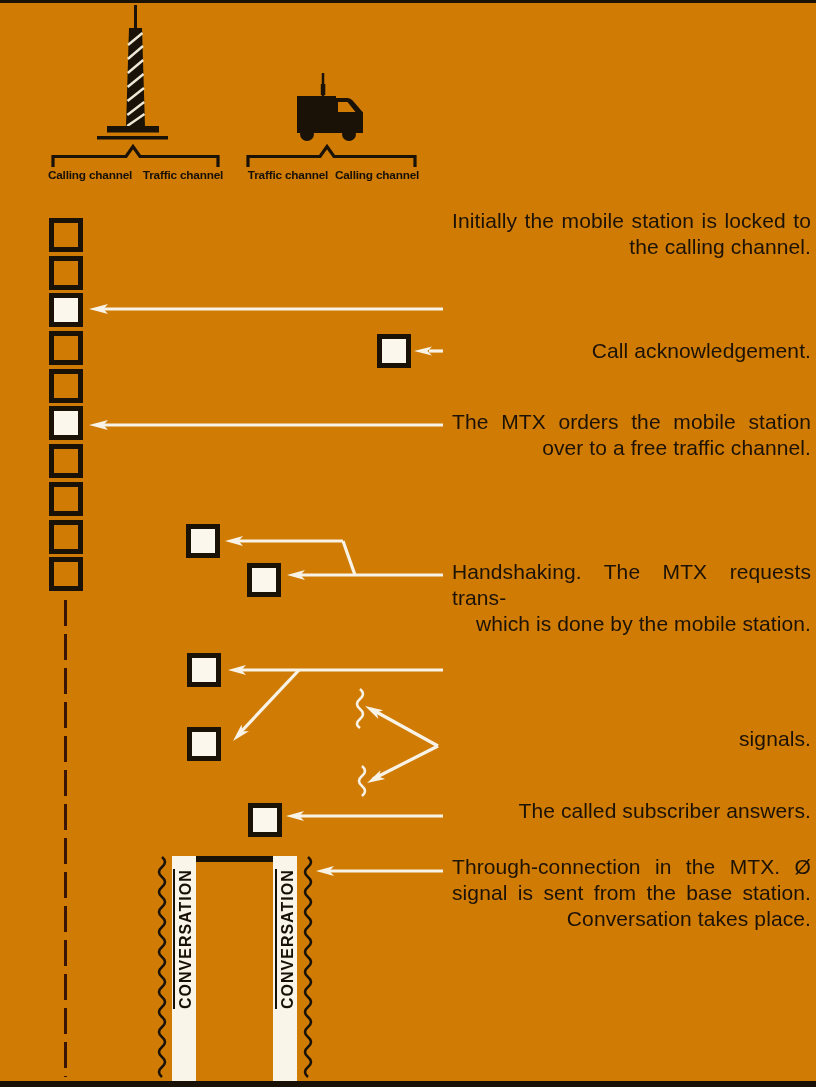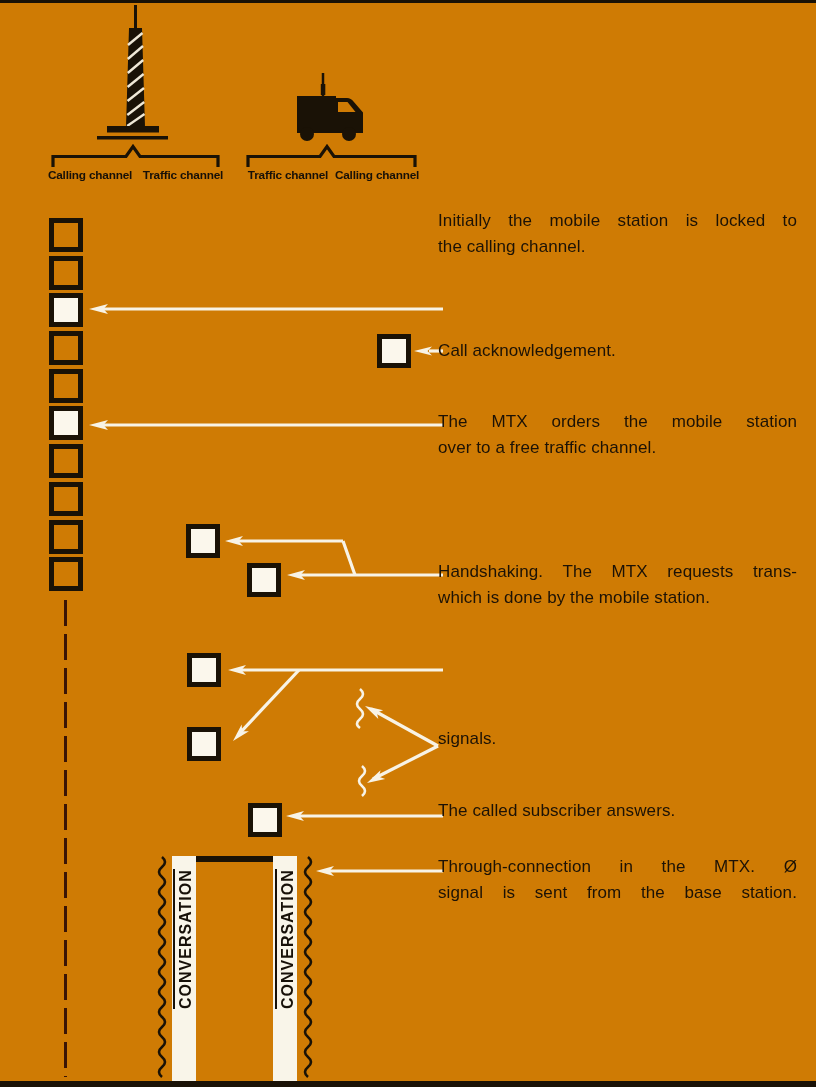--- a/index.html
+++ b/index.html
@@ -13,23 +13,23 @@
   .edge-bottom { position:absolute; top:1081px; left:0; width:100%; height:6px; background:#1a1206; }
   .edge-right  { position:absolute; top:0; right:0; width:12px; height:100%;
                  background:linear-gradient(to right, rgba(255,228,170,0), rgba(255,228,170,0.30)); }
   svg.art { position:absolute; top:0; left:0; }
 
   
   .chlabel { position:absolute; top:168px; width:104px; text-align:center;
              font-weight:bold; font-size:11.8px; letter-spacing:-0.2px; color:#171008; }
 
   
-  .cap { position:absolute; left:438px; width:359px; color:#1c1206;
-         font-size:17px; line-height:26px; letter-spacing:0.1px; }
-  .cl   { text-align:left; }
+  .cap { position:absolute; left:452px; width:359px; color:#1c1206;
+         font-size:21px; line-height:26px; letter-spacing:0.1px; }
+  .cl   { text-align:right; }
   .cl.j { text-align:justify; text-align-last:justify; }
 
   
   .csq, .msq { position:absolute; width:24px; height:24px; border:5.5px solid #1a1206; }
   .msq, .csq.white { background:#fbf7ec; }
 
   
   .dash-line { position:absolute; left:64px; top:600px; width:3px; height:477px;
     background:repeating-linear-gradient(to bottom,#3a1405 0,#3a1405 26px,rgba(0,0,0,0) 26px,rgba(0,0,0,0) 34px); }
 
@@ -186,15 +186,16 @@
   </div>
   <div class="cap" style="top:726px">
     <div class="cl">signals.</div>
   </div>
   <div class="cap" style="top:798px">
     <div class="cl">The called subscriber answers.</div>
   </div>
   <div class="cap" style="top:854px">
     <div class="cl j">Through-connection in the MTX. Ø</div>
     <div class="cl j">signal is sent from the base station.</div>
+    <div class="cl">Conversation takes place.</div>
   </div>
 
 </div>
 
 </body></html>

